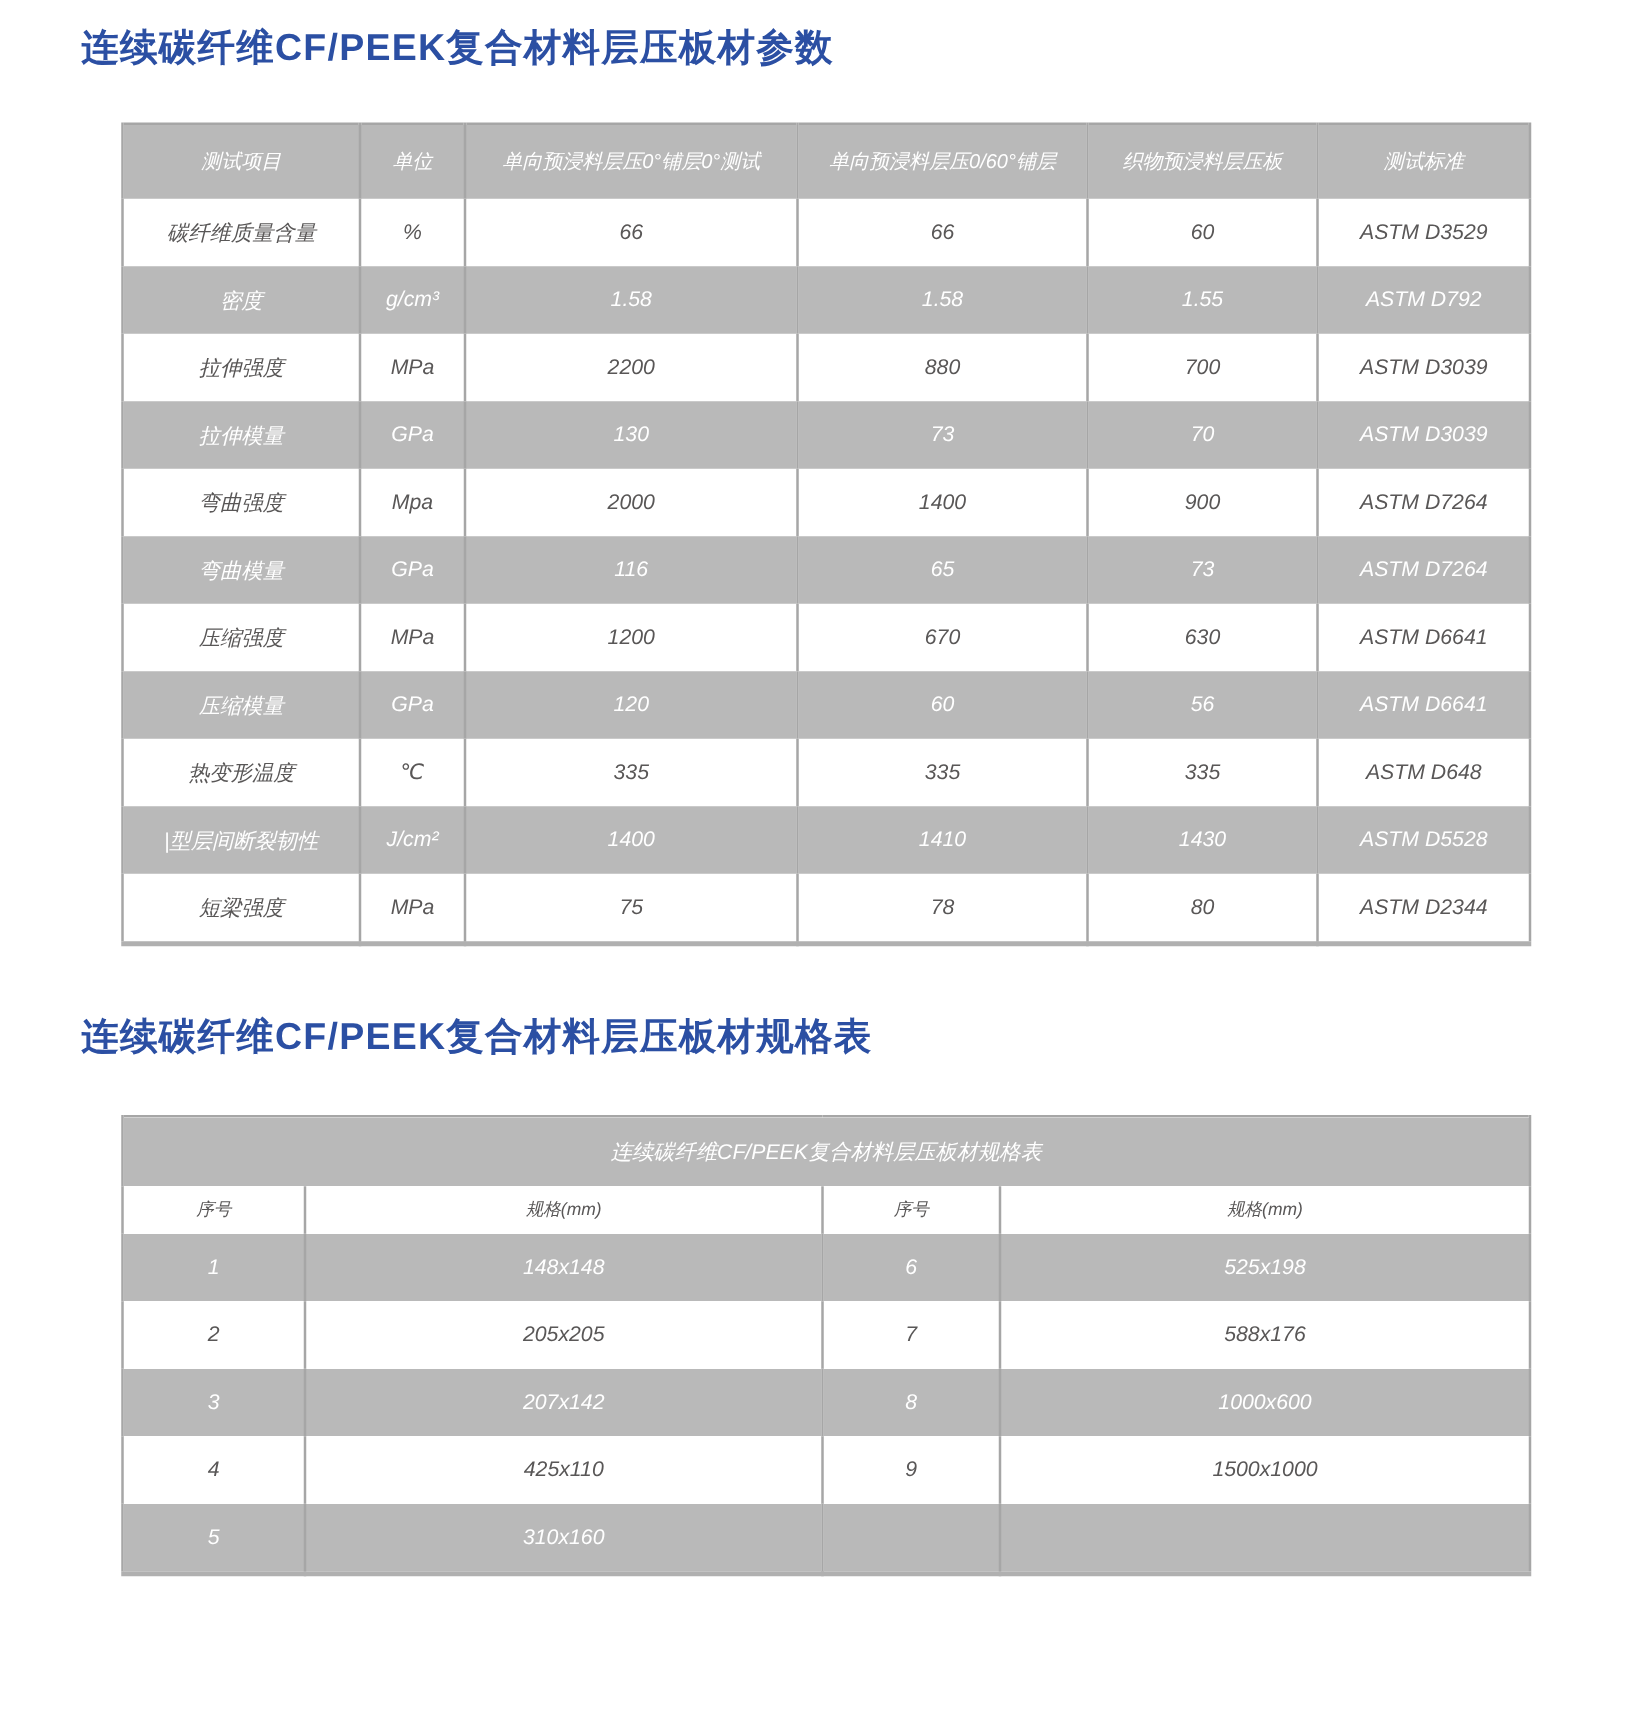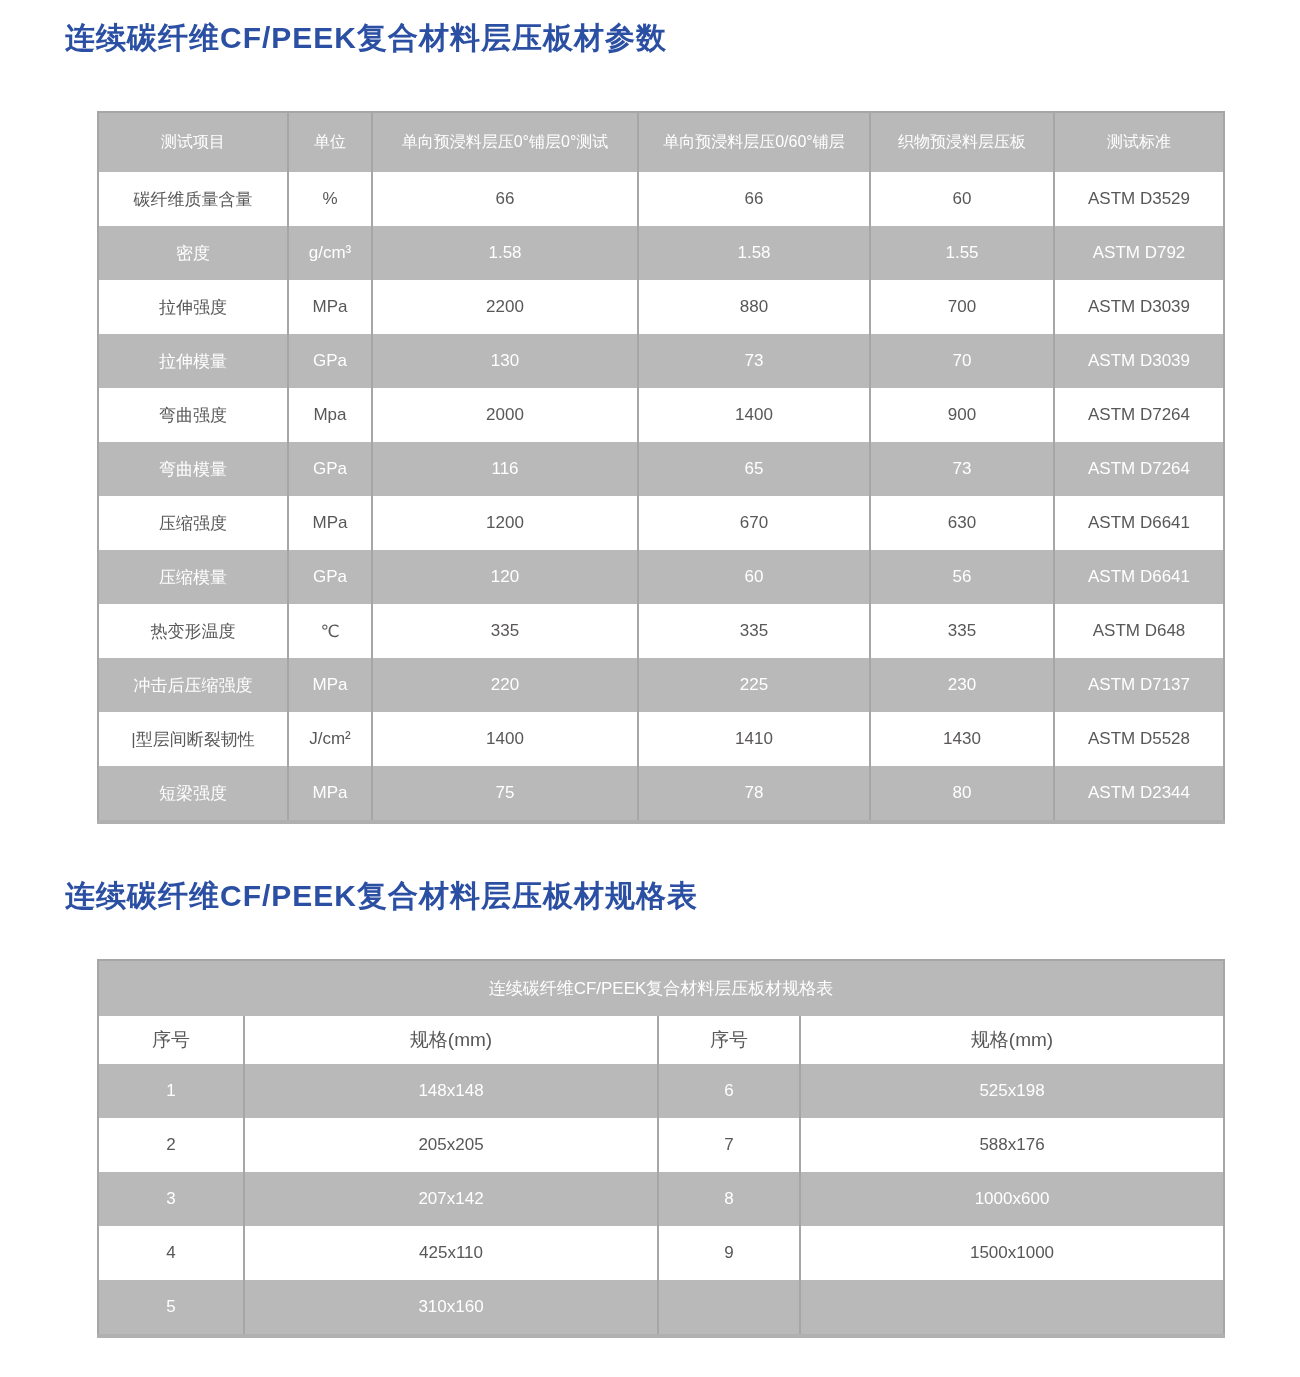--- a/index.html
+++ b/index.html
@@ -10,23 +10,23 @@
     position:relative;
   }
   .page{padding:18px 0 0 65px;}
   .page-title{
     font-size:30px;
     font-weight:bold;
     color:#2b4fa3;
     margin:0 0 0 0;
     letter-spacing:1px;
   }
-  .title-1{margin-bottom:52px;}
+  .title-1{margin-bottom:39px;}
   .title-2{margin-top:52px;margin-bottom:42px;}
-  .tablebox{margin-left:32px;width:1126px;}
+  .tablebox{margin-left:32px;width:1126px;font-style:italic;}
   table{
     width:1126px;
     border-collapse:collapse;
     table-layout:fixed;
     border:2px solid #a6a6a6;
     border-bottom:4px solid #b0b0b0;
   }
   th,td{
     border-left:2px solid #a6a6a6;
     border-right:2px solid #a6a6a6;
@@ -54,22 +54,22 @@
   
   #spec-table .caption-cell{
     background:#b9b9b9;
     color:#ffffff;
     height:55px;
     font-size:17px;
   }
   #spec-table .spec-head th{
     background:#ffffff;
     color:#595757;
-    height:48px;
-    font-size:19px;
+    height:38px;
+    font-size:14px;
   }
   #spec-table tbody td{
     height:54px;
     font-size:17px;
   }
   #spec-table tbody tr:nth-child(odd){background:#b9b9b9;color:#ffffff;}
   #spec-table tbody tr:nth-child(even){background:#ffffff;color:#595757;}
 </style>
 </head>
 <body>
@@ -165,28 +165,20 @@
           </tr>
           <tr>
             <td>热变形温度</td>
             <td>℃</td>
             <td>335</td>
             <td>335</td>
             <td>335</td>
             <td>ASTM D648</td>
           </tr>
           <tr>
-            <td>冲击后压缩强度</td>
-            <td>MPa</td>
-            <td>220</td>
-            <td>225</td>
-            <td>230</td>
-            <td>ASTM D7137</td>
-          </tr>
-          <tr>
             <td>|型层间断裂韧性</td>
             <td>J/cm²</td>
             <td>1400</td>
             <td>1410</td>
             <td>1430</td>
             <td>ASTM D5528</td>
           </tr>
           <tr>
             <td>短梁强度</td>
             <td>MPa</td>

